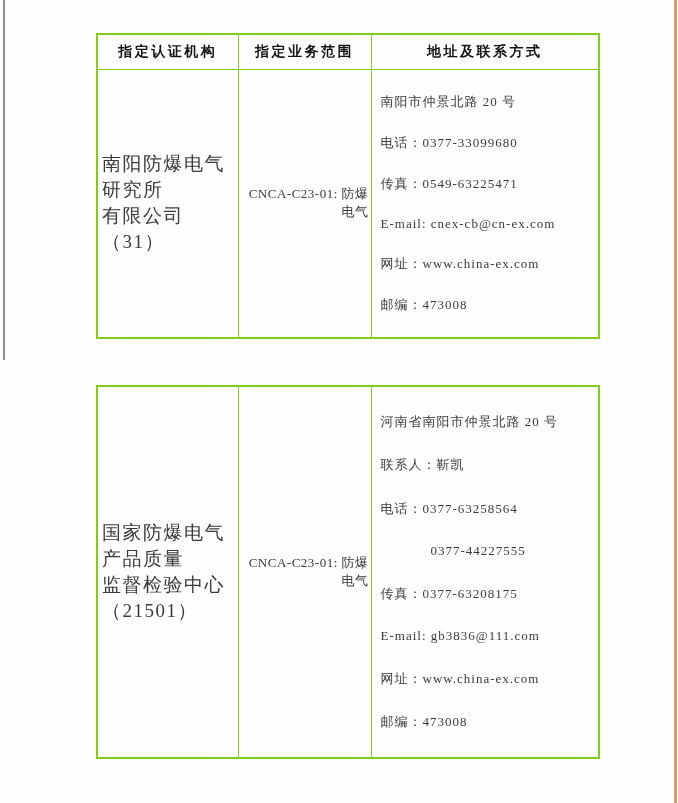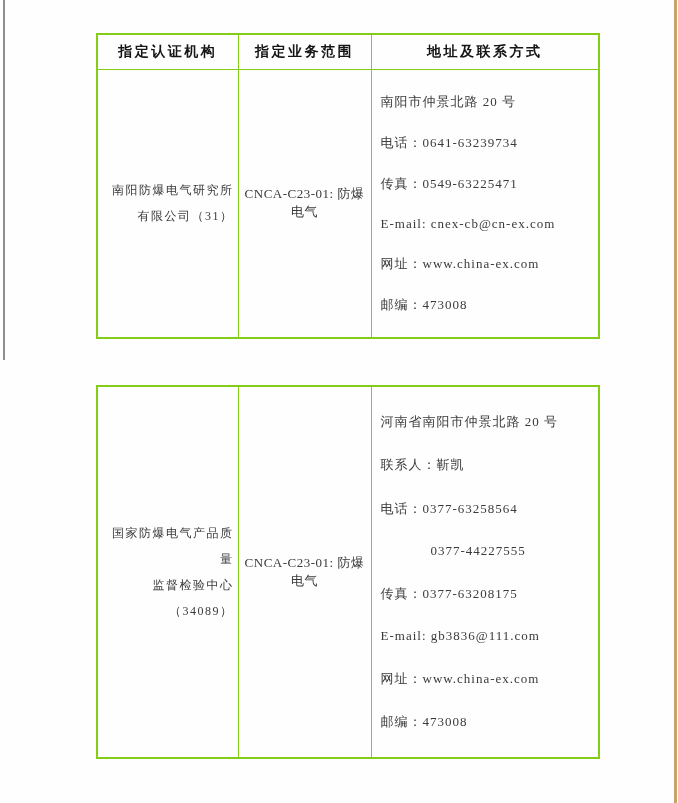--- a/index.html
+++ b/index.html
@@ -40,26 +40,26 @@
     font-size:14px;font-weight:bold;color:#151515;
     letter-spacing:2.5px;
     text-align:center;vertical-align:middle;
     padding:0;
   }
   #table-cert tr.header-row{height:35px;}
   #table-lab tr.header-row{height:32px;}
   #table-cert tr.body-row{height:267px;}
   #table-lab tr.body-row{height:370px;}
   td.org-cell{
-    text-align:right;vertical-align:middle;
-    font-size:12px;line-height:26px;letter-spacing:1.5px;
+    text-align:left;vertical-align:middle;
+    font-size:19px;line-height:26px;letter-spacing:1.5px;
     padding:0 4px;
   }
   td.scope-cell{
-    text-align:center;vertical-align:middle;
+    text-align:right;vertical-align:middle;
     font-size:13px;letter-spacing:0.5px;
     padding:0 2px;
   }
   td.contact-cell{
     vertical-align:top;padding:0;
   }
   .contact-stack{
     display:flex;flex-direction:column;justify-content:space-evenly;
     box-sizing:border-box;
     padding-left:9px;padding-right:4px;
@@ -92,42 +92,42 @@
     </tr>
     <tr class="body-row">
       <td class="org-cell">
         <div>南阳防爆电气研究所</div>
         <div>有限公司（31）</div>
       </td>
       <td class="scope-cell">CNCA-C23-01: 防爆电气</td>
       <td class="contact-cell">
         <div class="contact-stack">
           <div class="contact-line">南阳市仲景北路 20 号</div>
-          <div class="contact-line">电话：0641-63239734</div>
+          <div class="contact-line">电话：0377-33099680</div>
           <div class="contact-line">传真：0549-63225471</div>
           <div class="contact-line">E-mail: cnex-cb@cn-ex.com</div>
           <div class="contact-line">网址：www.china-ex.com</div>
           <div class="contact-line">邮编：473008</div>
         </div>
       </td>
     </tr>
   </tbody>
     </table>
 
   <table class="doc-table" id="table-lab">
     <colgroup>
         <col style="width:141px">
         <col style="width:133px">
         <col style="width:228px">
       </colgroup>
     <tbody>
     <tr class="body-row">
       <td class="org-cell">
         <div>国家防爆电气产品质量</div>
-        <div>监督检验中心（34089）</div>
+        <div>监督检验中心（21501）</div>
       </td>
       <td class="scope-cell">CNCA-C23-01: 防爆电气</td>
       <td class="contact-cell">
         <div class="contact-stack">
           <div class="contact-line">河南省南阳市仲景北路 20 号</div>
           <div class="contact-line">联系人：靳凯</div>
           <div class="contact-line">电话：0377-63258564</div>
           <div class="contact-line indent">0377-44227555</div>
           <div class="contact-line">传真：0377-63208175</div>
           <div class="contact-line">E-mail: gb3836@111.com</div>

